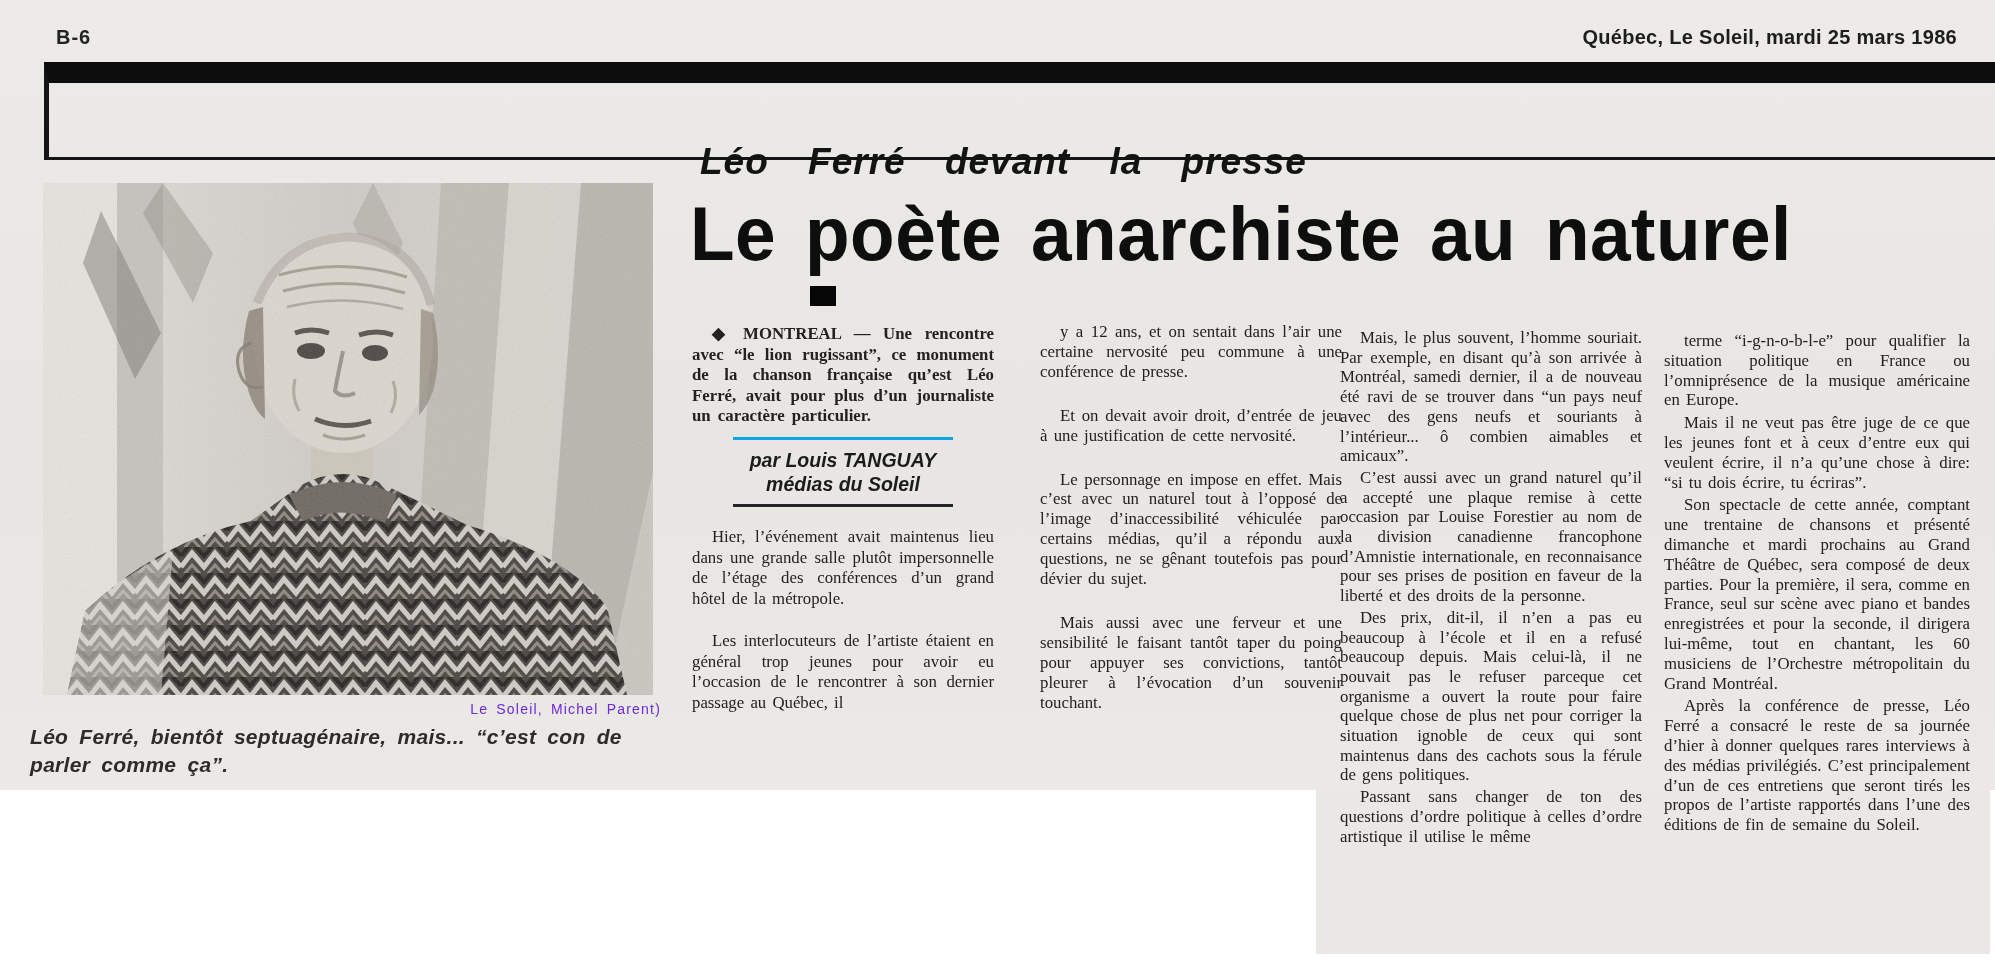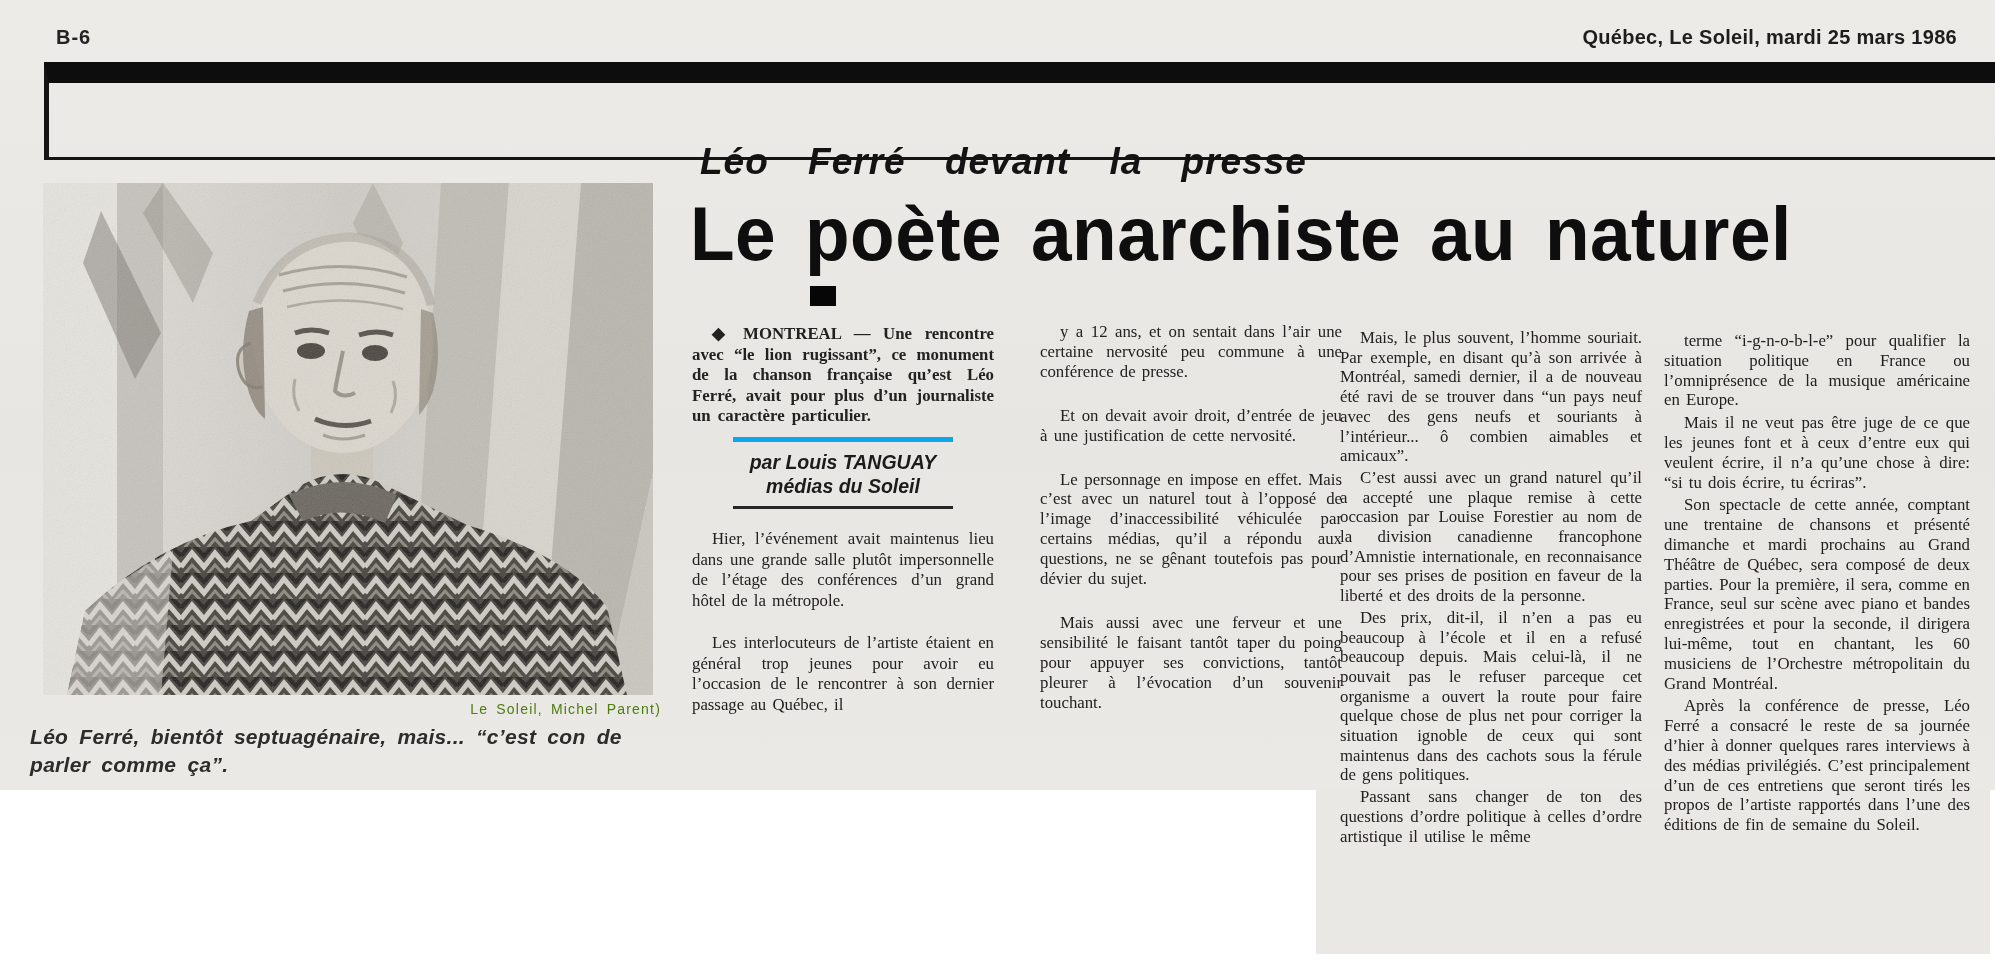--- a/index.html
+++ b/index.html
@@ -26,40 +26,40 @@
   .mast-title{font-family:"DejaVu Serif",serif;font-weight:bold;font-size:66px;
     line-height:72px;letter-spacing:4px;color:#171717;
     text-shadow:1px 0 0 #171717;}
   .mast-sub{font-family:"DejaVu Serif",serif;font-weight:bold;font-size:30px;
     letter-spacing:3px;margin-left:22px;color:#1b1b1b;text-shadow:.5px 0 0 #1b1b1b;}
 
   .photo-fig{position:absolute;left:43px;top:183px;width:610px;height:512px;
     overflow:hidden;background:#d6d3cd;}
   .photo-fig svg{display:block;}
   .photo-credit{position:absolute;left:43px;top:701px;width:618px;text-align:right;
-    font-size:14px;color:#4d7c0f;letter-spacing:1.2px;word-spacing:3px;}
+    font-size:14px;color:#6d28d9;letter-spacing:1.2px;word-spacing:3px;}
   .photo-caption{position:absolute;left:30px;top:723px;width:655px;
     font-size:21px;font-weight:bold;font-style:italic;color:#2e2c2a;
     line-height:1.32;word-spacing:5px;letter-spacing:.3px;}
 
   .kicker{position:absolute;left:700px;top:141px;font-size:37px;font-weight:bold;
     font-style:italic;color:#131313;word-spacing:28px;letter-spacing:1px;
     white-space:nowrap;}
   .headline{position:absolute;left:690px;top:190px;font-size:73px;font-weight:bold;
     color:#0e0e0e;letter-spacing:.5px;word-spacing:8px;white-space:nowrap;
     transform:scaleY(1.04);transform-origin:left top;}
 
   .marker{position:absolute;left:810px;top:286px;width:26px;height:20px;background:#060606;}
 
   .col{position:absolute;width:302px;font-family:"Liberation Serif",serif;
     font-size:16.8px;line-height:20.5px;text-align:justify;color:#232120;}
   .col p{margin:0 0 22px 0;text-indent:20px;word-spacing:2px;}
   #col1{left:692px;top:324px;}
   #col1 .lead{font-weight:bold;margin-bottom:10px;word-spacing:3px;}
-  .byline-box{width:216px;margin:8px auto 20px auto;border-top:5px solid #0ea5e9;
+  .byline-box{width:216px;margin:8px auto 20px auto;border-top:3px solid #0ea5e9;
     border-bottom:3px solid #262626;padding:8px 2px 7px 2px;text-align:center;
     font-family:"Liberation Sans",sans-serif;font-weight:bold;font-style:italic;
     font-size:19.5px;line-height:1.28;color:#1b1b1b;}
   #col2{left:1016px;top:322px;line-height:19.9px;margin-left:24px;}
   #col2 p{margin-bottom:24px;}
   #col3{left:1340px;top:328px;line-height:19.7px;}
   #col3 p{margin-bottom:2px;}
   #col3 p:first-child{}
   #col4{left:1664px;top:331px;width:306px;line-height:19.8px;}
   #col4 p{margin-bottom:3px;}

